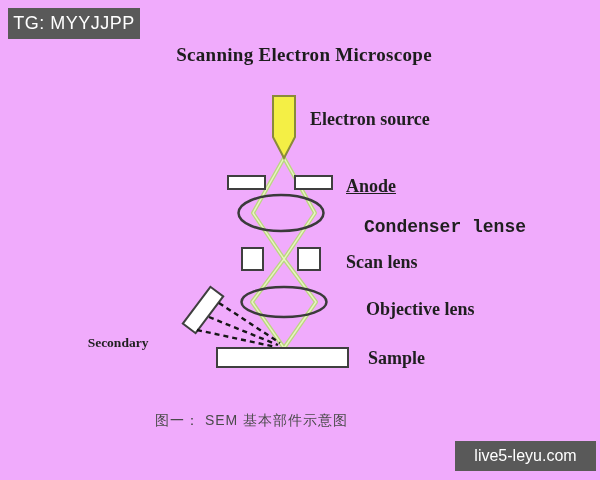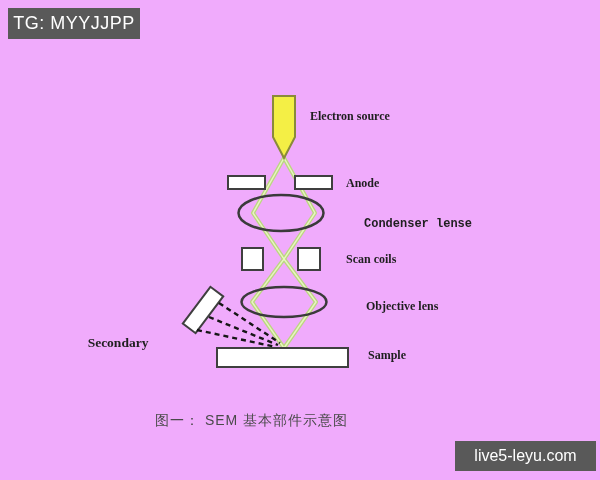--- a/index.html
+++ b/index.html
@@ -13,21 +13,21 @@
     font-family:"Liberation Sans", sans-serif;
     display:flex;align-items:center;justify-content:center;
   }
   .badge.tg{left:8px;top:8px;width:132px;height:31px;font-size:18px;letter-spacing:0.5px;}
   .badge.site{left:455px;top:441px;width:141px;height:30px;font-size:16px;}
   .title{
     position:absolute;left:124px;top:44px;width:360px;text-align:center;
     font-size:19px;font-weight:bold;color:#1d1d1d;letter-spacing:0.3px;
   }
   .lbl{
-    position:absolute;font-size:12px;font-weight:bold;color:#1f1f1f;white-space:nowrap;
+    position:absolute;font-size:18px;font-weight:bold;color:#1f1f1f;white-space:nowrap;
   }
   .lbl.detector{width:120px;text-align:center;white-space:normal;line-height:20px;font-size:13.5px;margin-top:48px;}
   .caption{
     position:absolute;left:155px;top:412px;width:300px;
     font-family:"Liberation Sans", sans-serif;font-size:14px;color:#4a4a4a;
     letter-spacing:1px;
   }
   svg{position:absolute;left:0;top:0;}
   .outline{stroke:#3f3f3f;stroke-width:2;fill:#ffffff;}
   .outline-none{stroke:#3a3a3a;stroke-width:2.5;fill:none;}
@@ -38,20 +38,21 @@
 </style>
 </head>
 <body>
 
 <div class="page">
 
   <div class="badge tg">
     <span>TG: MYYJJPP</span>
   </div>
 
+  <div class="title">Scanning Electron Microscope</div>
 
   <svg width="600" height="480" viewBox="0 0 600 480">
 
     <polyline class="beam" points="284,158 253,213 284,259 316,302 284,348" stroke="#b5dc72"></polyline>
     <polyline class="beam" points="284,158 315,213 284,259 252,302 284,348" stroke="#b5dc72"></polyline>
     <polyline class="beamcore" points="284,158 253,213 284,259 316,302 284,348" stroke="#e9f5c2"></polyline>
     <polyline class="beamcore" points="284,158 315,213 284,259 252,302 284,348" stroke="#e9f5c2"></polyline>
 
     <polygon class="src" points="273,96 295,96 295,137 284,158 273,137" fill="#f4ef45"></polygon>
 
@@ -68,23 +69,23 @@
     <polygon class="outline" points="223.2,296.4 210.4,286.8 182.8,323.6 195.6,333.2"></polygon>
 
     <rect class="outline" x="217" y="348" width="131" height="19" fill="#c9c9c9"></rect>
 
     <line class="dash" x1="219" y1="303" x2="280" y2="343"></line>
     <line class="dash" x1="209" y1="317" x2="278" y2="345"></line>
     <line class="dash" x1="197" y1="330" x2="276" y2="347"></line>
   </svg>
 
   <div class="lbl" style="left:310px;top:109px;">Electron source</div>
-  <div class="lbl" style="left:346px;top:176px;">Anode</div>
+  <div class="lbl" style="left:346px;top:176px;text-decoration:underline;">Anode</div>
   <div class="lbl" style="left:364px;top:217px;font-family:Liberation Mono, monospace;">Condenser lense</div>
-  <div class="lbl" style="left:346px;top:252px;">Scan coils</div>
+  <div class="lbl" style="left:346px;top:252px;">Scan lens</div>
   <div class="lbl" style="left:366px;top:299px;">Objective lens</div>
   <div class="lbl" style="left:368px;top:348px;">Sample</div>
 
   <div class="lbl detector" style="left:58px;top:285px;">
     <div>Secondary</div>
   </div>
 
   <div class="caption">图一： SEM 基本部件示意图</div>
 
   <div class="badge site">

